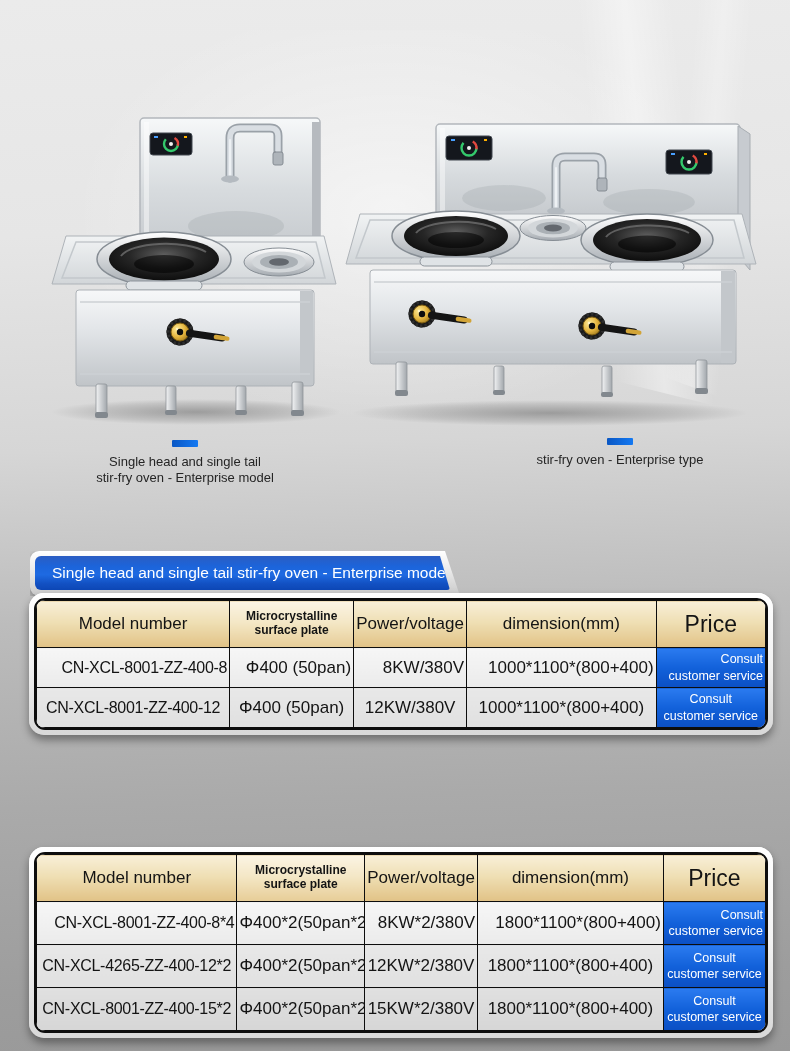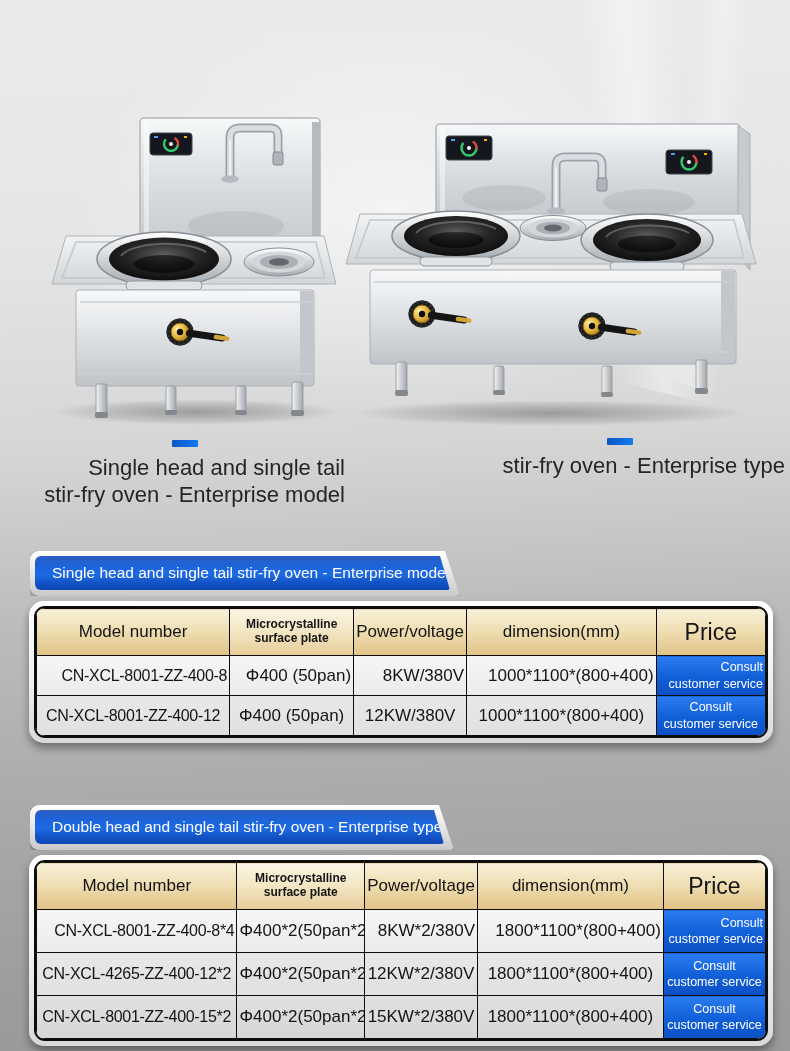--- a/index.html
+++ b/index.html
@@ -11,21 +11,21 @@
     background:radial-gradient(ellipse at 50% 45%,rgba(255,255,255,.55),rgba(255,255,255,0) 68%);}
   .streak-a{left:470px;top:-80px;width:340px;height:460px;transform:rotate(14deg);
     background:linear-gradient(250deg,rgba(255,255,255,0) 40%,rgba(255,255,255,.4) 50%,rgba(255,255,255,0) 60%);}
   .streak-b{left:560px;top:-40px;width:300px;height:420px;transform:rotate(20deg);
     background:linear-gradient(255deg,rgba(255,255,255,0) 43%,rgba(255,255,255,.25) 50%,rgba(255,255,255,0) 57%);}
 
   .stove{position:absolute;}
   .stove-1{left:46px;top:78px;}
   .stove-2{left:344px;top:110px;}
 
-  .caption{position:absolute;text-align:right;color:#252525;font-size:22px;line-height:1.24;}
+  .caption{position:absolute;text-align:center;color:#252525;font-size:13px;line-height:1.24;}
   .caption .dash{width:26px;height:7px;margin:0 auto 7px auto;border-radius:1px;
     background:linear-gradient(90deg,#0a57c4,#1479f2);}
   .caption-1{left:25px;top:440px;width:320px;}
   .caption-2{left:455px;top:438px;width:330px;}
 
   .banner{position:absolute;height:45px;
     background:linear-gradient(180deg,#ffffff 0%,#e9e9e9 45%,#c9c9c9 100%);
     border-radius:9px 4px 4px 9px;
     clip-path:polygon(0 0,calc(100% - 15px) 0,100% 100%,0 100%);
     filter:drop-shadow(0 3px 3px rgba(0,0,0,.35));}
@@ -33,21 +33,21 @@
     background:linear-gradient(180deg,#2b5dc2 0%,#1c64da 30%,#1e6ae2 55%,#1250c2 82%,#0d47b6 100%);
     border-radius:6px 3px 3px 6px;
     clip-path:polygon(0 0,calc(100% - 10px) 0,100% 100%,0 100%);
     color:#fff;font-size:15.5px;display:flex;align-items:center;padding-left:17px;}
   .banner-1{left:30px;top:551px;width:430px;}
   .banner-2{left:30px;top:805px;width:424px;}
 
   .card{position:absolute;left:29px;width:734px;padding:5px;
     background:linear-gradient(180deg,#ffffff 0%,#f2f2f2 50%,#d8d8d8 100%);
     border-radius:15px;
-    box-shadow:0 5px 9px rgba(0,0,0,.38), inset 0 1px 0 #fff;margin-top:8px;}
+    box-shadow:0 5px 9px rgba(0,0,0,.38), inset 0 1px 0 #fff;}
   .card-1{top:593px;}
   .card-2{top:847px;}
   .tbl-wrap{border:2px solid #0d0d0d;border-radius:11px;overflow:hidden;background:#e8e8e8;}
   table{width:100%;border-collapse:collapse;table-layout:fixed;}
   th,td{border:1.5px solid #0d0d0d;text-align:center;vertical-align:middle;
     color:#141414;padding:0 2px;overflow:hidden;}
   th{height:46px;font-size:17px;font-weight:400;
     background:linear-gradient(180deg,#f8efd8 0%,#efdfb4 45%,#e1c286 100%);}
   th.plate{font-size:12px;font-weight:700;line-height:1.15;
     background:linear-gradient(180deg,#fbf4e4 0%,#f4e7c6 45%,#e7cd97 100%);}
@@ -382,23 +382,20 @@
           <td class="price-cell">
             <span>Consult</span>
             <span>customer service</span>
           </td>
         </tr>
       </tbody>
         </table>
     </div>
   </div>
 
-  <div class="banner banner-2">
-    <div class="banner-inner">Double head and single tail stir-fry oven - Enterprise type</div>
-  </div>
   <div class="card card-2">
     <div class="tbl-wrap">
       <table class="t2">
         <colgroup>
           <col style="width:27.5%">
             <col style="width:17.5%">
             <col style="width:15.5%">
             <col style="width:25.5%">
             <col style="width:14%">
         </colgroup>

